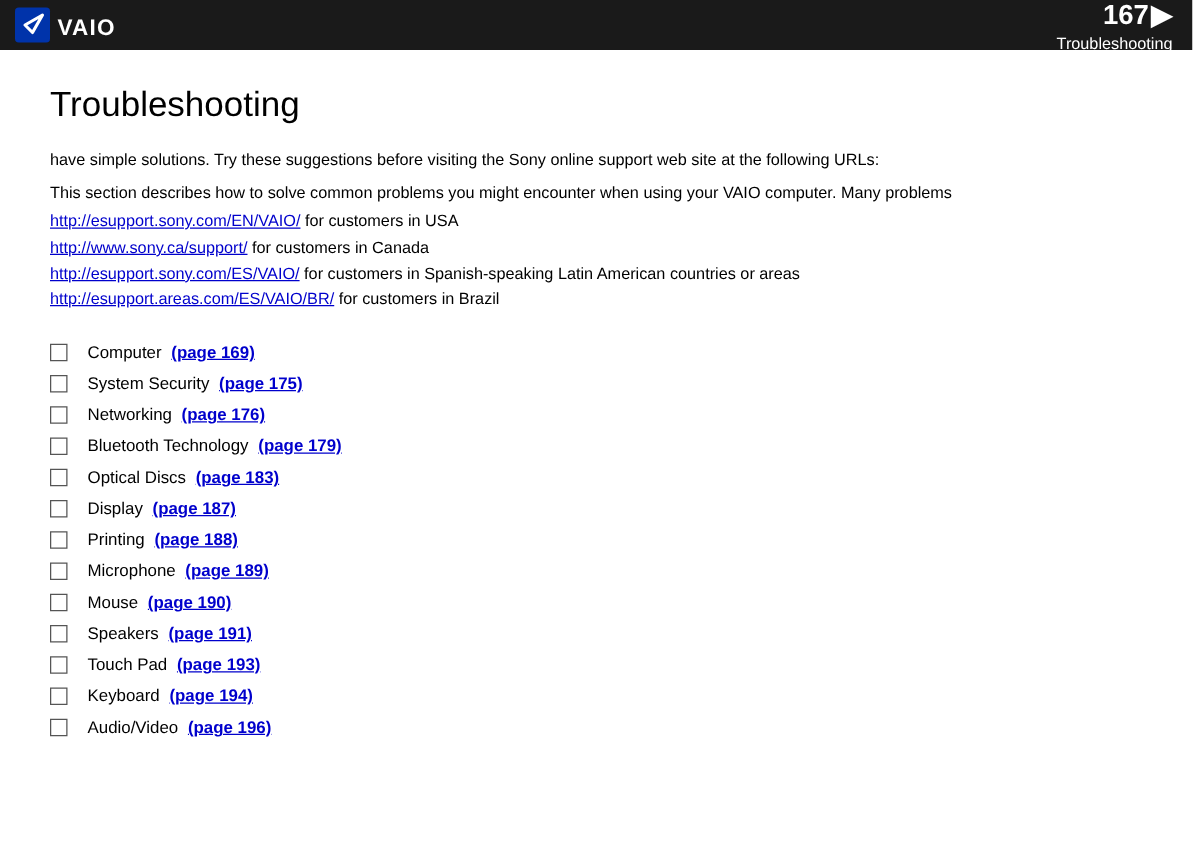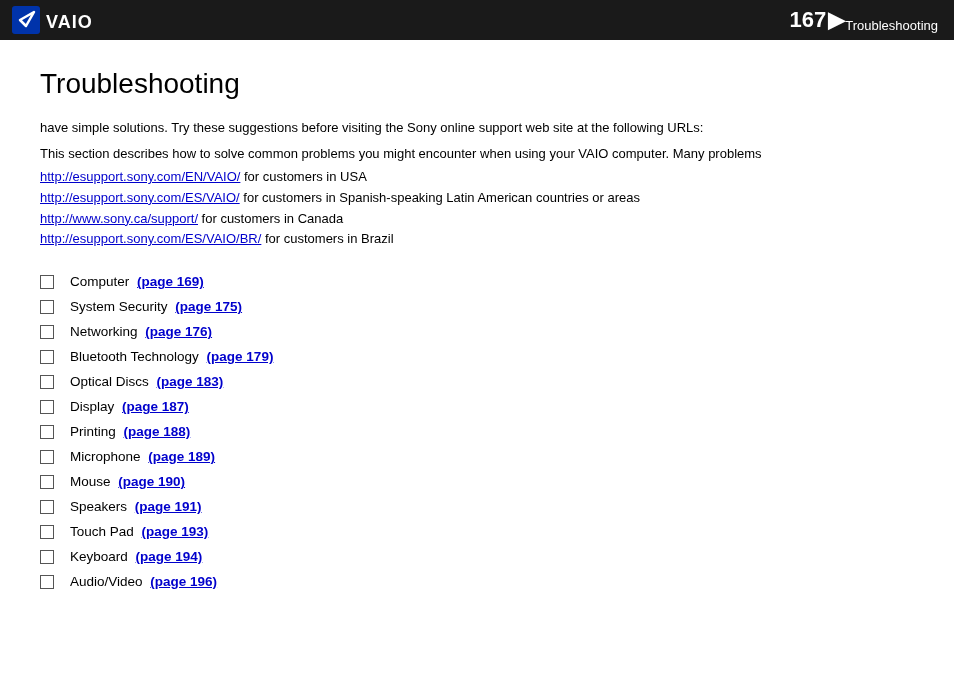--- a/index.html
+++ b/index.html
@@ -32,21 +32,21 @@
     }
 
     
     .vaio-logo {
       display: flex;
       align-items: center;
     }
 
     .header-right {
       display: flex;
-      flex-direction: row;
+      flex-direction: column;
       align-items: flex-end;
       color: #ffffff;
     }
 
     .page-number {
       font-size: 22px;
       font-weight: bold;
       line-height: 1;
     }
 
@@ -175,27 +175,27 @@
   </div>
   <div class="intro-text">
     <span>This section describes how to solve common problems you might encounter when using your VAIO computer. Many problems</span>
   </div>
 
   <div class="urls-section">
     <div class="url-line">
       <a class="url-link" href="#">http://esupport.sony.com/EN/VAIO/</a><span> for customers in USA</span>
     </div>
     <div class="url-line">
+      <a class="url-link" href="#">http://www.sony.ca/support/</a><span> for customers in Canada</span>
+    </div>
+    <div class="url-line">
       <a class="url-link" href="#">http://esupport.sony.com/ES/VAIO/</a><span> for customers in Spanish-speaking Latin American countries or areas</span>
     </div>
     <div class="url-line">
-      <a class="url-link" href="#">http://www.sony.ca/support/</a><span> for customers in Canada</span>
-    </div>
-    <div class="url-line">
-      <a class="url-link" href="#">http://esupport.sony.com/ES/VAIO/BR/</a><span> for customers in Brazil</span>
+      <a class="url-link" href="#">http://esupport.areas.com/ES/VAIO/BR/</a><span> for customers in Brazil</span>
     </div>
   </div>
 
   <ul class="checklist" id="checklist-container">
   <li class="checklist-item">
         <span class="checkbox"></span>
         <span><span class="item-label">Computer </span><a class="item-page" href="#">(page 169)</a></span>
       </li>
       <li class="checklist-item">
         <span class="checkbox"></span>

